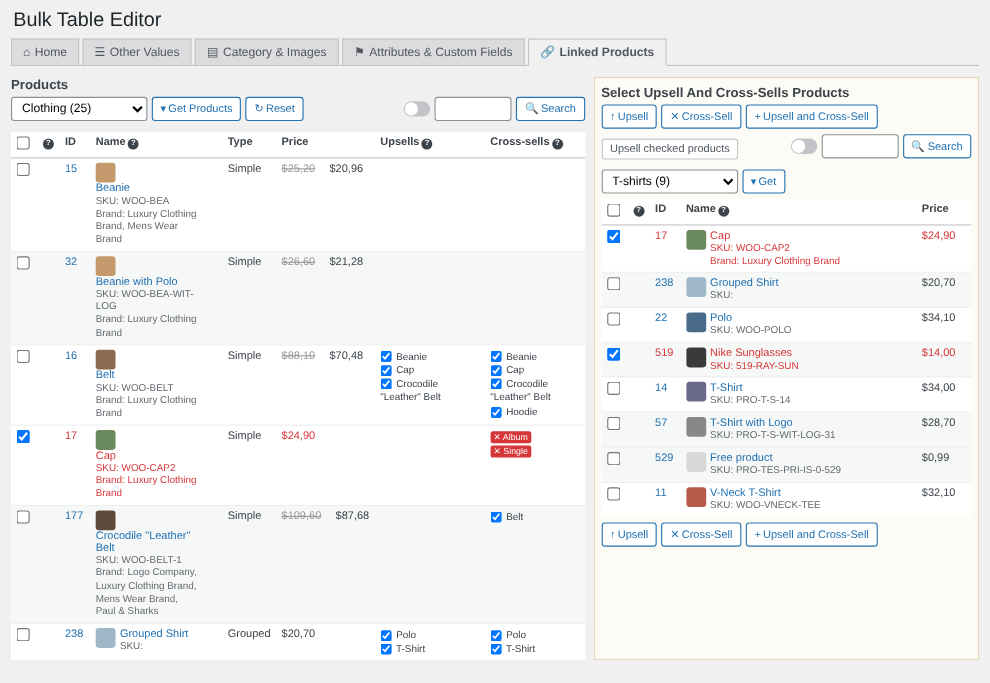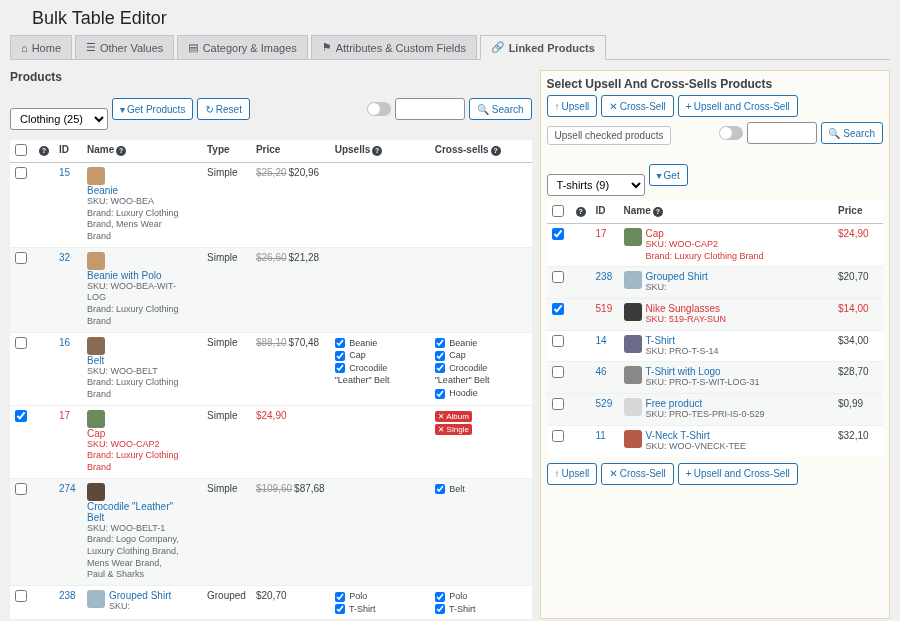--- a/index.html
+++ b/index.html
@@ -1,40 +1,40 @@
 <!DOCTYPE html>
 <html><head>
 <meta charset="utf-8">
 <style>
 * { box-sizing: border-box; margin: 0; padding: 0; }
 body { font: 11px -apple-system,BlinkMacSystemFont,"Segoe UI",sans-serif; background:#f0f0f1; color:#3c434a; width:900px; }
-h1 { font-size:18px; font-weight:400; padding:8px 12px 6px; color:#1d2327;margin-left:20px; }
+h1 { font-size:18px; font-weight:400; padding:8px 12px 6px; color:#1d2327; }
 .tabs { display:flex; margin:0 10px 10px; border-bottom:1px solid #c3c4c7; }
 .tab { background:#dcdcde; border:1px solid #c3c4c7; border-bottom:none; padding:5px 10px; margin-right:3px; font-size:11px; cursor:pointer; display:flex; align-items:center; gap:4px; color:#50575e; }
 .tab.active { background:#f0f0f1; border-bottom:1px solid #f0f0f1; margin-bottom:-1px; font-weight:600; }
 .main { display:flex; gap:8px; padding:0 10px 10px; }
 .left { flex:1.55; }
 .right { flex:1; background:#fdfbf5; border:1px solid #e5d8b5; padding:6px; }
 h2 { font-size:12px; font-weight:600; margin-bottom:4px; }
 .bar { display:flex; gap:4px; align-items:center; margin-bottom:5px; }
 .bar.just { justify-content:space-between; }
 select,input[type=text] { border:1px solid #8c8f94; border-radius:3px; padding:2px 5px; font-size:11px; height:22px; background:#fff; }
-.sel-cat { width:98px;margin-top:20px; }
+.sel-cat { width:124px; }
 .btn { border:1px solid #2271b1; color:#2271b1; background:#fff; padding:2px 7px; border-radius:3px; font-size:10px; cursor:pointer; display:inline-flex; align-items:center; gap:2px; height:22px; }
 .btn-desc { border:1px solid #c3c4c7; color:#50575e; background:#fff; padding:3px 7px; border-radius:3px; font-size:10px; }
 .toggle { width:24px; height:14px; background:#c3c4c7; border-radius:8px; position:relative; cursor:pointer; }
 .toggle::after { content:""; position:absolute; width:12px; height:12px; background:#fff; border-radius:50%; top:1px; left:1px; }
 table { width:100%; border-collapse:collapse; background:#fff; font-size:10px; }
 th { text-align:left; padding:4px 5px; border-bottom:1px solid #c3c4c7; font-weight:600; vertical-align:top; }
 td { padding:4px 5px; border-top:1px solid #eee; vertical-align:top; }
 tr.odd td { background:#f6f7f7; }
 .pname { color:#2271b1; cursor:pointer; }
 .meta { color:#646970; font-size:9px; line-height:1.3; }
 .red { color:#d63638; }
-.old { color:#999; text-decoration:line-through; margin-right:2px; }
+.old { color:#999; text-decoration:line-through; margin-right:13px; }
 .thumb { display:inline-block; width:18px; height:18px; border-radius:3px; vertical-align:top; margin-right:4px; }
 .lnk { font-size:9px; line-height:1.4; }
 .lnk input[type=checkbox] { width:10px; height:10px; vertical-align:middle; margin-right:2px; }
 .lnk.red-badge span { display:inline-block; background:#d63638; color:#fff; border-radius:2px; padding:0 3px; font-size:8px; margin-bottom:1px;}
 th input[type=checkbox],td.cb input[type=checkbox]{ width:12px; height:12px; }
 .q { display:inline-block; width:10px; height:10px; border-radius:50%; background:#3c434a; color:#fff; font-size:7px; text-align:center; line-height:10px; margin-left:2px; }
 </style>
 </head>
 <body>
 
@@ -144,21 +144,21 @@
             <td>Simple</td>
             <td><span class="red">$24,90</span></td>
             <td></td>
             <td>
               <div class="lnk red-badge"><span>✕ Album</span><br><span>✕ Single</span><br></div>
             </td>
           </tr>
           <tr class="odd">
             <td class="cb"><input type="checkbox" style=""></td>
             <td></td>
-            <td class="pname">274</td>
+            <td class="pname">177</td>
             <td><span class="thumb" style="background:#5e4a3a"></span><span style="display:inline-block;vertical-align:top;max-width:92px"><span class="pname">Crocodile "Leather" Belt</span><div class="meta">SKU: WOO-BELT-1</div><div class="meta">Brand: Logo Company, Luxury Clothing Brand, Mens Wear Brand, Paul &amp; Sharks</div></span></td>
             <td>Simple</td>
             <td><span class="old">$109,60</span>$87,68</td>
             <td></td>
             <td>
               <div class="lnk">
                 <div><input type="checkbox" checked="" style=""> Belt</div>
               </div>
             </td>
           </tr>
@@ -223,38 +223,45 @@
             <td><span class="thumb" style="background:#6a8a5e"></span><span style="display:inline-block;vertical-align:top"><span class="pname red">Cap</span><div class="meta red">SKU: WOO-CAP2</div><div class="meta red">Brand: Luxury Clothing Brand</div></span></td>
             <td class="red">$24,90</td>
           </tr>
           <tr class="odd">
             <td class="cb"><input type="checkbox" style=""></td>
             <td></td>
             <td class="pname">238</td>
             <td><span class="thumb" style="background:#9fb8c8"></span><span style="display:inline-block;vertical-align:top"><span class="pname">Grouped Shirt</span><div class="meta">SKU:</div></span></td>
             <td class="">$20,70</td>
           </tr>
+          <tr>
+            <td class="cb"><input type="checkbox" style=""></td>
+            <td></td>
+            <td class="pname">22</td>
+            <td><span class="thumb" style="background:#4a6a8a"></span><span style="display:inline-block;vertical-align:top"><span class="pname">Polo</span><div class="meta">SKU: WOO-POLO</div></span></td>
+            <td class="">$34,10</td>
+          </tr>
           <tr class="odd">
             <td class="cb"><input type="checkbox" checked="" style=""></td>
             <td></td>
             <td class="red">519</td>
             <td><span class="thumb" style="background:#3a3a3a"></span><span style="display:inline-block;vertical-align:top"><span class="pname red">Nike Sunglasses</span><div class="meta red">SKU: 519-RAY-SUN</div></span></td>
             <td class="red">$14,00</td>
           </tr>
           <tr>
             <td class="cb"><input type="checkbox" style=""></td>
             <td></td>
             <td class="pname">14</td>
             <td><span class="thumb" style="background:#6a6a8a"></span><span style="display:inline-block;vertical-align:top"><span class="pname">T-Shirt</span><div class="meta">SKU: PRO-T-S-14</div></span></td>
             <td class="">$34,00</td>
           </tr>
           <tr class="odd">
             <td class="cb"><input type="checkbox" style=""></td>
             <td></td>
-            <td class="pname">46</td>
+            <td class="pname">57</td>
             <td><span class="thumb" style="background:#888"></span><span style="display:inline-block;vertical-align:top"><span class="pname">T-Shirt with Logo</span><div class="meta">SKU: PRO-T-S-WIT-LOG-31</div></span></td>
             <td class="">$28,70</td>
           </tr>
           <tr class="odd">
             <td class="cb"><input type="checkbox" style=""></td>
             <td></td>
             <td class="pname">529</td>
             <td><span class="thumb" style="background:#d8d8d8"></span><span style="display:inline-block;vertical-align:top"><span class="pname">Free product</span><div class="meta">SKU: PRO-TES-PRI-IS-0-529</div></span></td>
             <td class="">$0,99</td>
           </tr>

